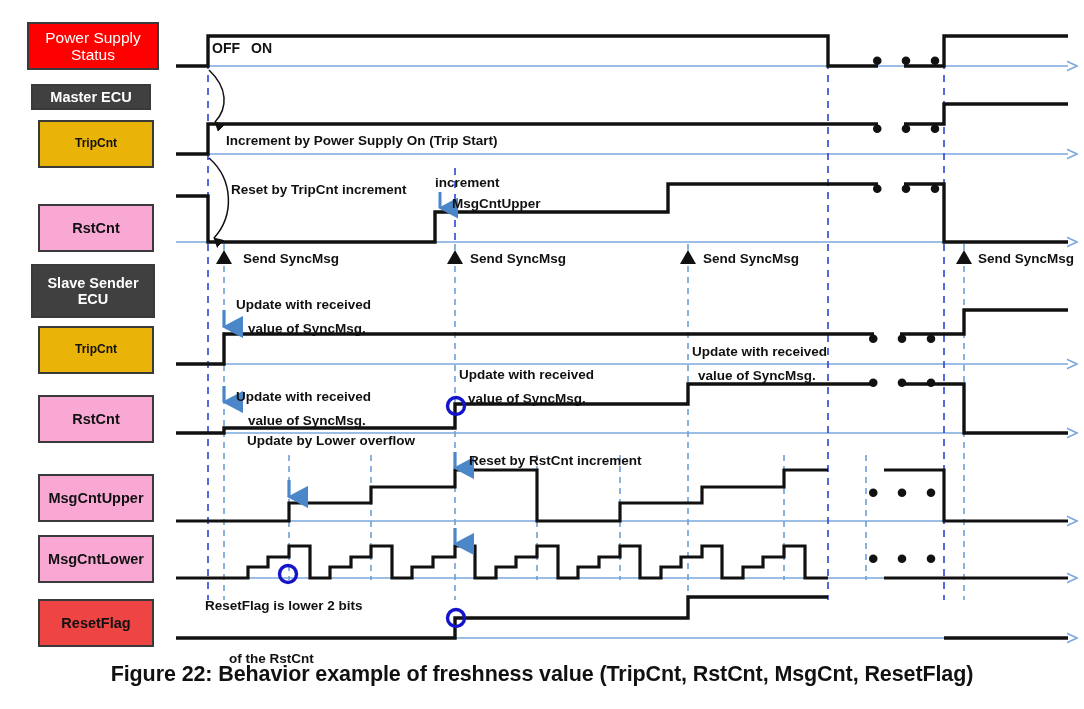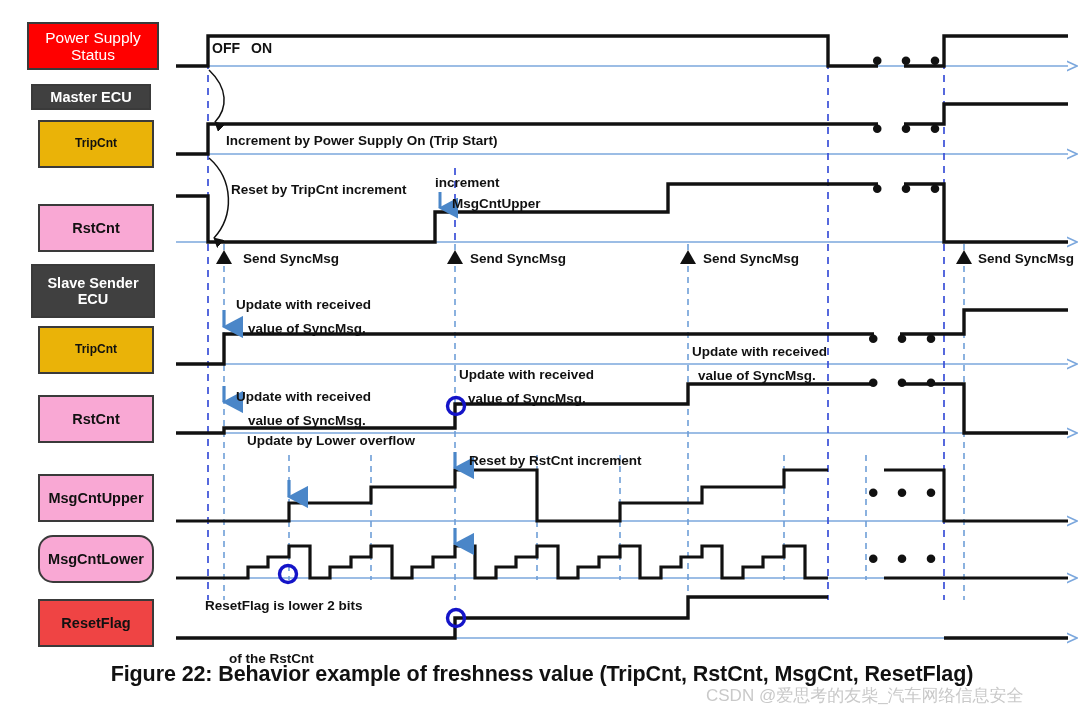--- a/index.html
+++ b/index.html
@@ -180,21 +180,21 @@
   </div>
   <div class="lbl-box lbl-trip" style="left:38px;top:326px;width:116px;height:48px;">
     <span>TripCnt</span>
   </div>
   <div class="lbl-box lbl-rst" style="left:38px;top:395px;width:116px;height:48px;">
     <span>RstCnt</span>
   </div>
   <div class="lbl-box lbl-msg" style="left:38px;top:474px;width:116px;height:48px;">
     <span>MsgCntUpper</span>
   </div>
-  <div class="lbl-box lbl-msg" style="left:38px;top:535px;width:116px;height:48px;border-radius:15px;">
+  <div class="lbl-box lbl-msg" style="left:38px;top:535px;width:116px;height:48px;">
     <span>MsgCntLower</span>
   </div>
   <div class="lbl-box lbl-flag" style="left:38px;top:599px;width:116px;height:48px;">
     <span>ResetFlag</span>
   </div>
 
   <div class="onoff" style="left:180px;top:40px;">OFF</div>
   <div class="onoff" style="left:219px;top:40px;">ON</div>
 
   <div class="ann" style="left:226px;top:88px;margin-top:44px;">Increment by Power Supply On (Trip Start)</div>
@@ -227,15 +227,14 @@
 
   <div class="dots" style="left:872px;top:44px;">• • •</div>
   <div class="dots" style="left:872px;top:112px;">• • •</div>
   <div class="dots" style="left:872px;top:172px;">• • •</div>
   <div class="dots" style="left:868px;top:322px;">• • •</div>
   <div class="dots" style="left:868px;top:366px;">• • •</div>
   <div class="dots" style="left:868px;top:476px;">• • •</div>
   <div class="dots" style="left:868px;top:542px;">• • •</div>
 
   <div class="caption">Figure 22: Behavior example of freshness value (TripCnt, RstCnt, MsgCnt, ResetFlag)</div>
-  <div class="watermark">CSDN @爱思考的友柴_汽车网络信息安全</div>
 
 </div>
 
 </body></html>

